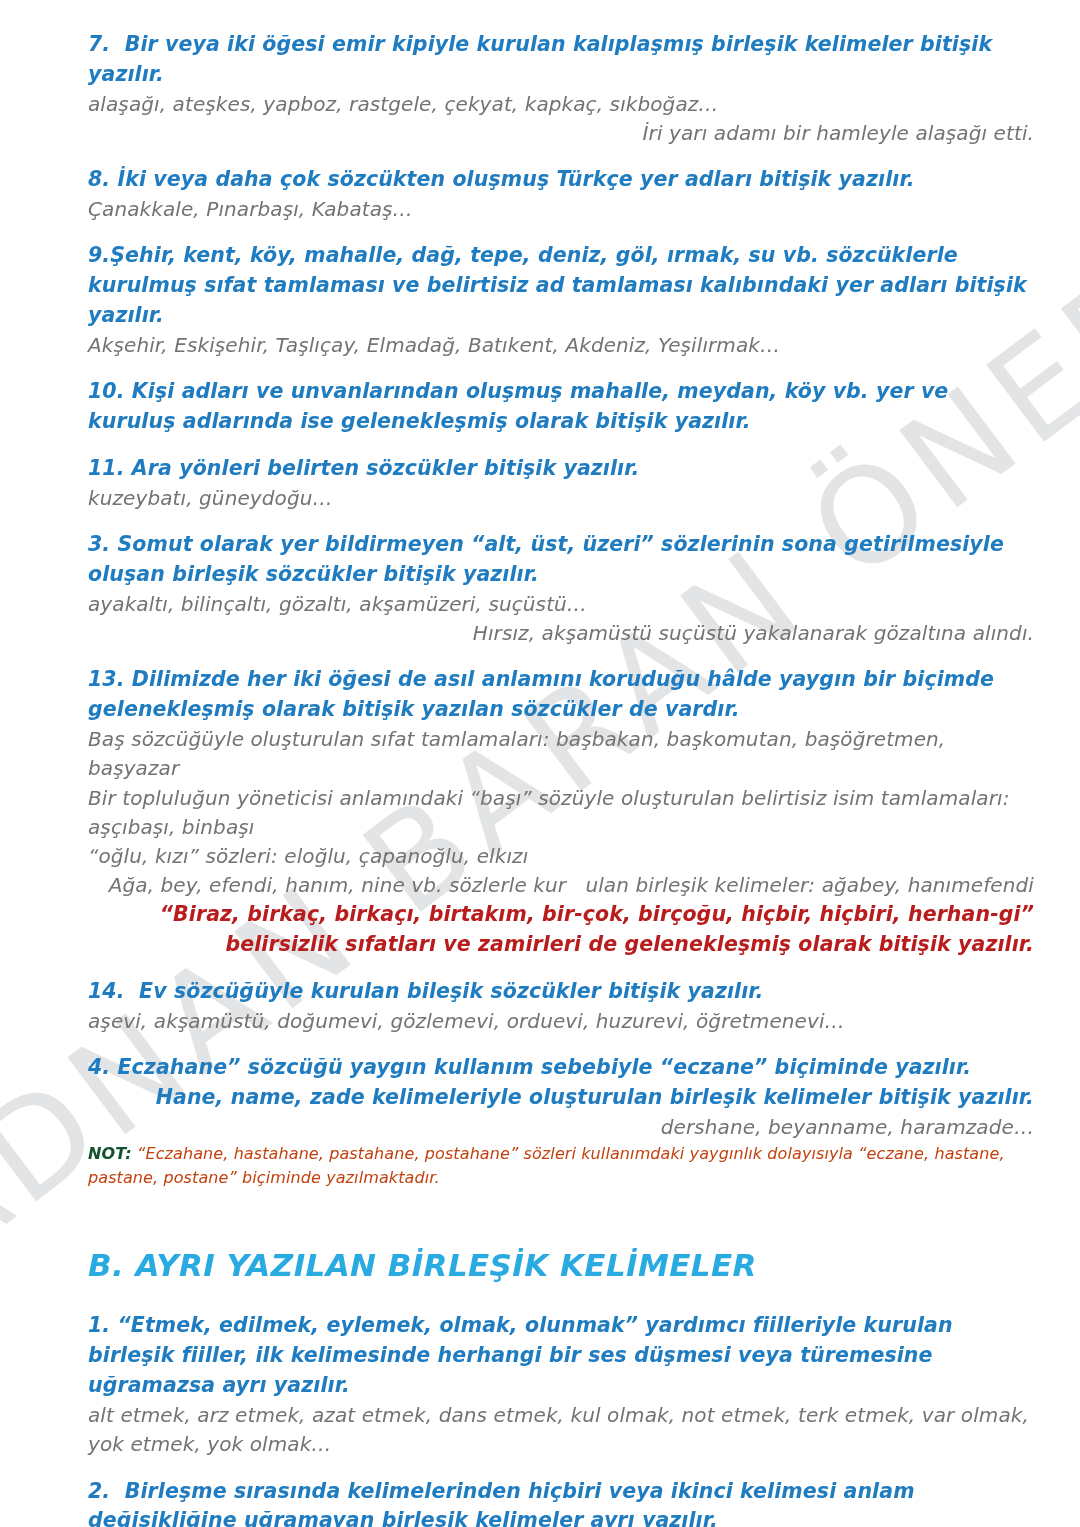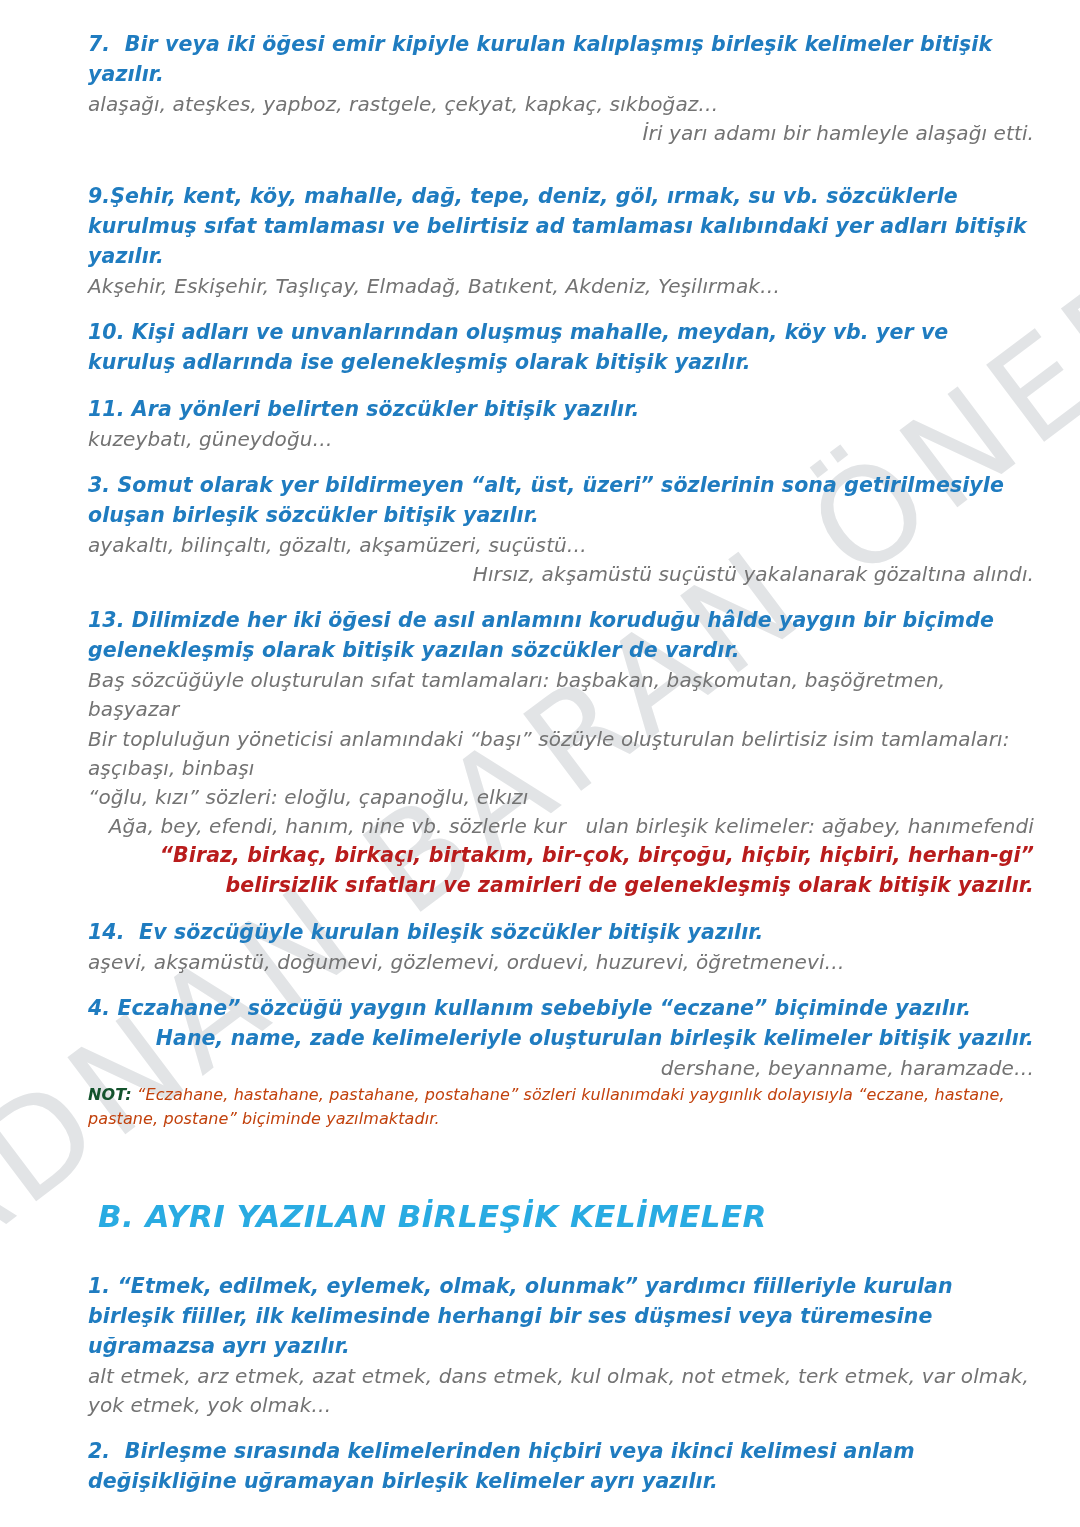--- a/index.html
+++ b/index.html
@@ -73,21 +73,21 @@
   }
   
   .i1 { text-indent: 0; padding-left: 22px; }
   .i2 { text-indent: 0; padding-left: 14px; text-align: right; }
   .i0 { padding-left: 0; }
   .gap-md { height: 17px; }
   .gap-lg { height: 26px; }
   .gap-xl { height: 56px; }
 
   .heading {
-    margin: 10px;
+    margin: 0;
     color: #29abe2;
     font-style: italic;
     font-weight: bold;
     font-size: 31px;
     letter-spacing: 0.4px;
     line-height: 1.3;
   }
 
   .note-label {
     color: #14532d;
@@ -109,20 +109,24 @@
 
   <div class="content">
 
     <div class="blk">
       <p class="line rule i0">7.  Bir veya iki öğesi emir kipiyle kurulan kalıplaşmış birleşik kelimeler bitişik yazılır.</p>
       <p class="line ex i1">alaşağı, ateşkes, yapboz, rastgele, çekyat, kapkaç, sıkboğaz…</p>
       <p class="line ex i2">İri yarı adamı bir hamleyle alaşağı etti.</p>
     </div>
     <div class="gap-md"></div>
 
+    <div class="blk">
+      <p class="line rule i0">8. İki veya daha çok sözcükten oluşmuş Türkçe yer adları bitişik yazılır.</p>
+      <p class="line ex i1">Çanakkale, Pınarbaşı, Kabataş…</p>
+    </div>
     <div class="gap-md"></div>
 
     <div class="blk">
       <p class="line rule i0">9.Şehir, kent, köy, mahalle, dağ, tepe, deniz, göl, ırmak, su vb. sözcüklerle kurulmuş sıfat tamlaması ve belirtisiz ad tamlaması kalıbındaki yer adları bitişik yazılır.</p>
       <p class="line ex i1">Akşehir, Eskişehir, Taşlıçay, Elmadağ, Batıkent, Akdeniz, Yeşilırmak…</p>
     </div>
     <div class="gap-md"></div>
 
     <div class="blk">
       <p class="line rule i0">10. Kişi adları ve unvanlarından oluşmuş mahalle, meydan, köy vb. yer ve kuruluş adlarında ise gelenekleşmiş olarak bitişik yazılır.</p>

